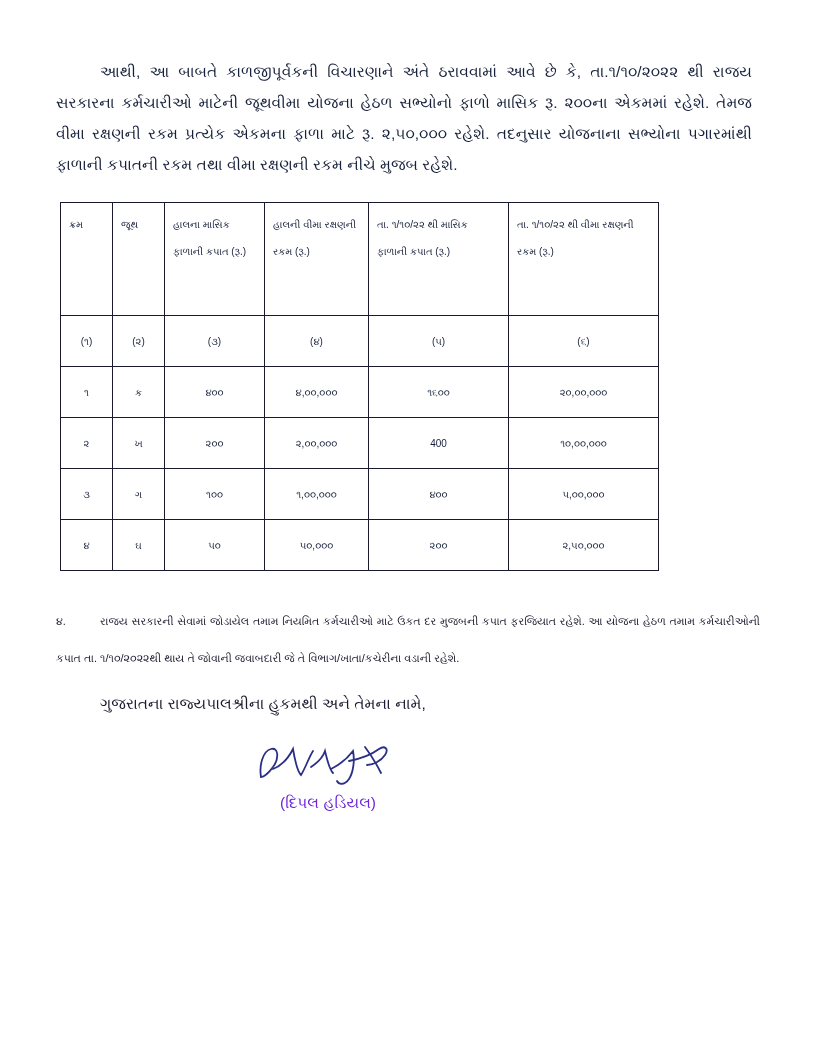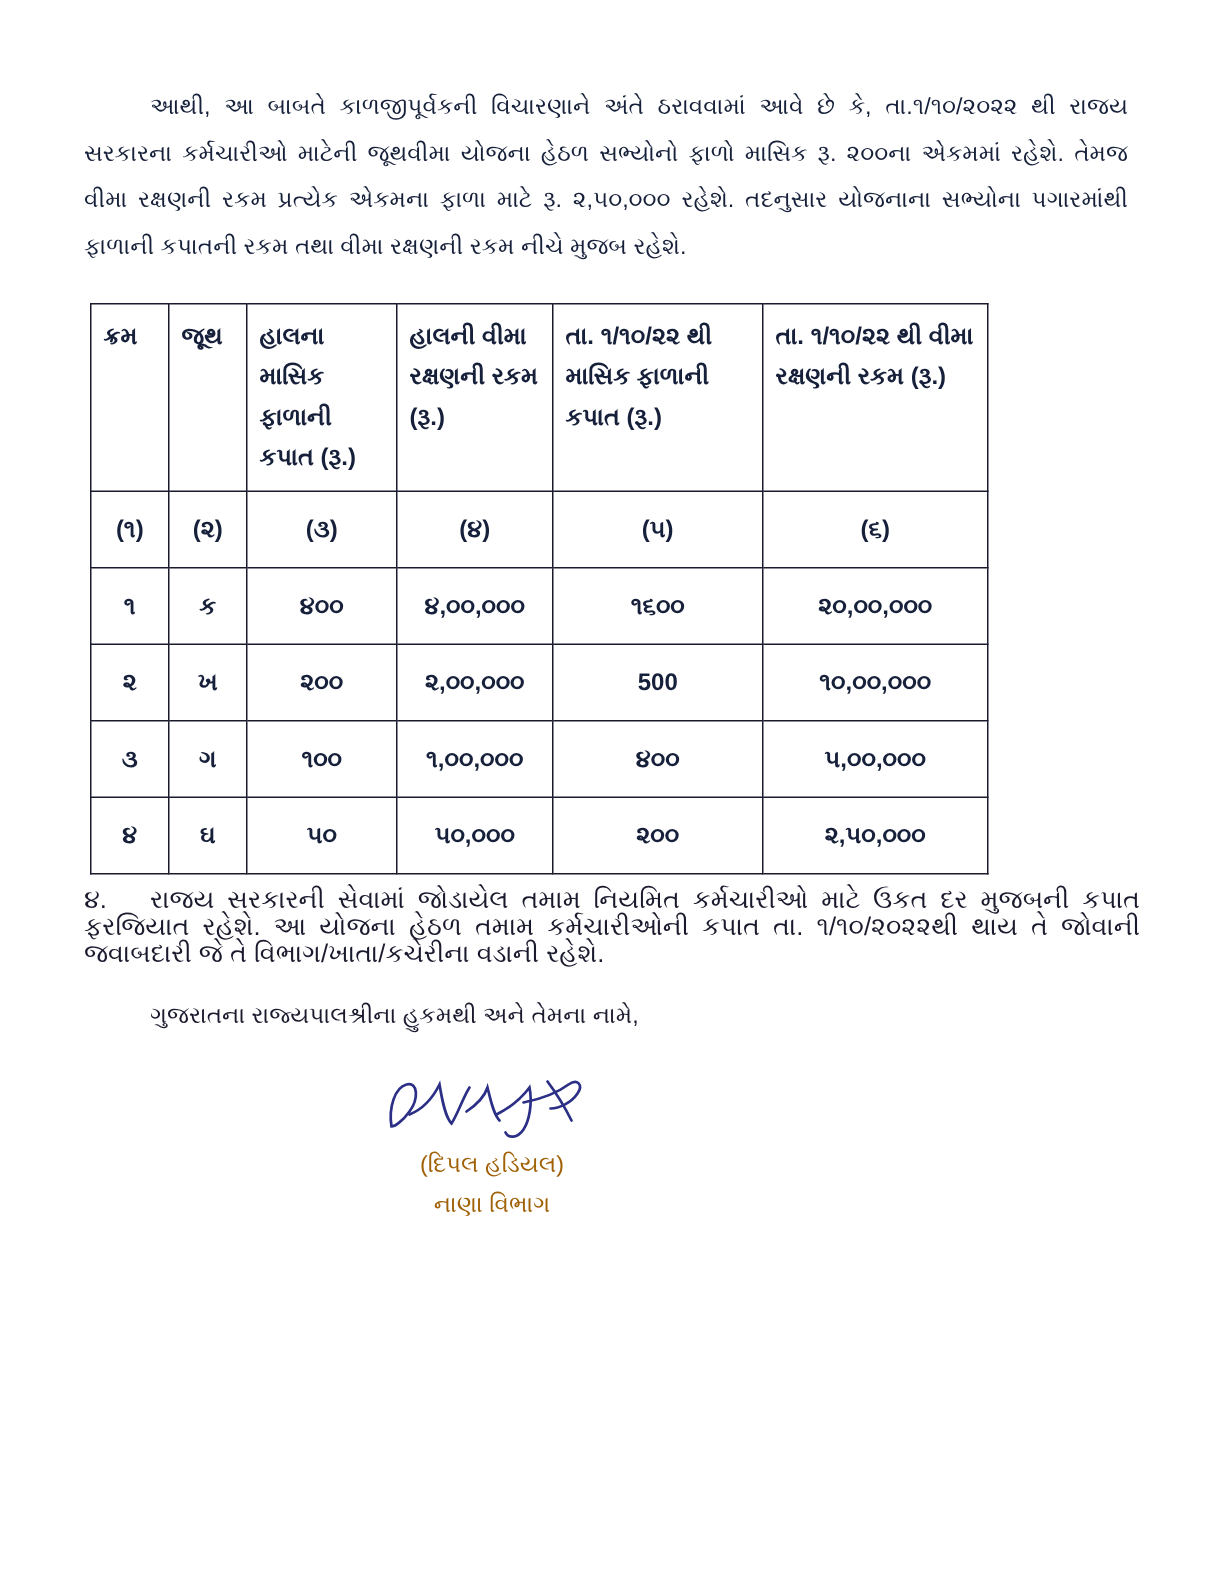--- a/index.html
+++ b/index.html
@@ -34,22 +34,22 @@
     margin-left: 4px;
     width: 598px;
   }
   table.fund-table {
     border-collapse: collapse;
     width: 598px;
     table-layout: fixed;
   }
   table.fund-table td, table.fund-table th {
     border: 1px solid #1a1a2e;
-    font-size: 16px;
-    font-weight: bold;
+    font-size: 10px;
+    font-weight: normal;
     color: #16203a;
     vertical-align: middle;
     padding: 6px 6px;
     line-height: 27px;
   }
   table.fund-table thead td {
     text-align: left;
     vertical-align: top;
     height: 96px;
     padding: 8px 8px;
@@ -60,23 +60,23 @@
   .col-4 { width: 104px; }
   .col-5 { width: 140px; }
   .col-6 { width: 150px; }
   tbody td {
     height: 38px;
   }
   .numrow td {
     text-align: center;
   }
   .list-para {
-    margin-top: 8px;
-    font-size: 17px;
-    line-height: 18px;
+    margin-top: 32px;
+    font-size: 11px;
+    line-height: 37px;
     text-align: justify;
   }
   .list-para .num {
     display: inline-block;
     width: 44px;
   }
   .closing {
     margin-top: 8px;
     font-size: 15.5px;
     line-height: 31px;
@@ -90,21 +90,21 @@
   .signature {
     height: 54px;
     display: flex;
     justify-content: center;
     align-items: flex-end;
   }
   .signature svg { display: block; }
   .sign-line {
     font-size: 15.5px;
     line-height: 27px;
-    color: #a16207;
+    color: #6d28d9;
   }
   .prati {
     margin-top: 18px;
     font-size: 15.5px;
     line-height: 30px;
   }
   ul.recipients {
     list-style: none;
     margin: 6px 0 0 0;
     padding: 0 0 0 26px;
@@ -167,21 +167,21 @@
           <td>૪૦૦</td>
           <td>૪,૦૦,૦૦૦</td>
           <td>૧૬૦૦</td>
           <td>૨૦,૦૦,૦૦૦</td>
         </tr>
         <tr class="numrow">
           <td>૨</td>
           <td>ખ</td>
           <td>૨૦૦</td>
           <td>૨,૦૦,૦૦૦</td>
-          <td>500</td>
+          <td>400</td>
           <td>૧૦,૦૦,૦૦૦</td>
         </tr>
         <tr class="numrow">
           <td>૩</td>
           <td>ગ</td>
           <td>૧૦૦</td>
           <td>૧,૦૦,૦૦૦</td>
           <td>૪૦૦</td>
           <td>૫,૦૦,૦૦૦</td>
         </tr>

